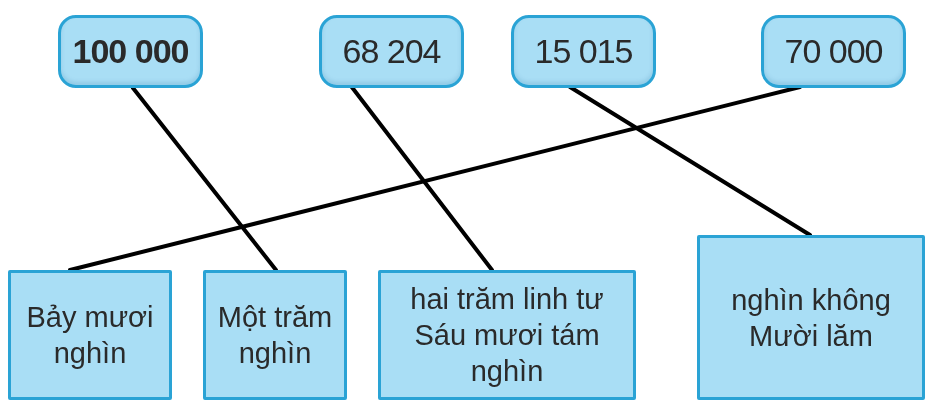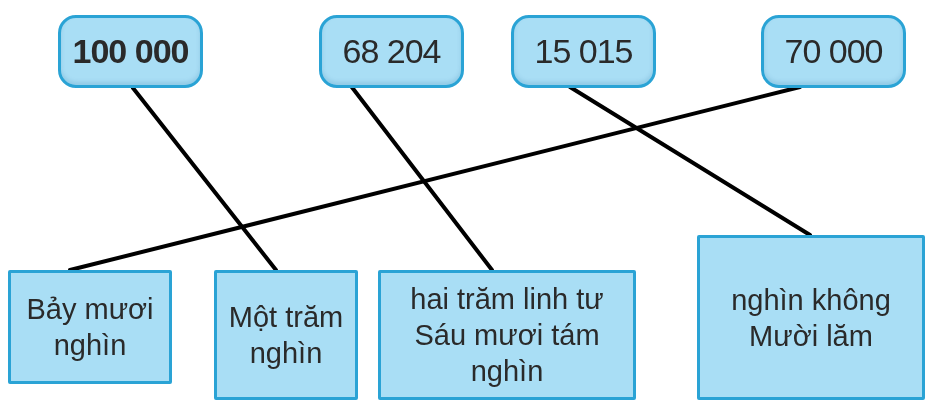--- a/index.html
+++ b/index.html
@@ -43,27 +43,27 @@
 <div class="num-box" style="left:285px;margin-left:34px;">
   <span>68 204</span>
 </div>
 <div class="num-box" style="left:511px;">
   <span>15 015</span>
 </div>
 <div class="num-box" style="left:725px;margin-left:36px;">
   <span>70 000</span>
 </div>
 
-<div class="word-box" style="left:8px; top:270px; width:164px; height:114px;">
+<div class="word-box" style="left:8px; top:270px; width:164px; height:130px;">
   <div>
     <div>Bảy mươi</div>
     <div>nghìn</div>
   </div>
 </div>
-<div class="word-box" style="left:214px; top:270px; width:144px; height:130px;align-items:center;">
+<div class="word-box" style="left:203px; top:270px; width:144px; height:130px;align-items:center;">
   <div>
     <div>Một trăm</div>
     <div>nghìn</div>
   </div>
 </div>
 <div class="word-box" style="left:378px; top:270px; width:258px; height:130px;">
   <div>
     <div>hai trăm linh tư</div>
     <div>Sáu mươi tám nghìn</div>
   </div>

